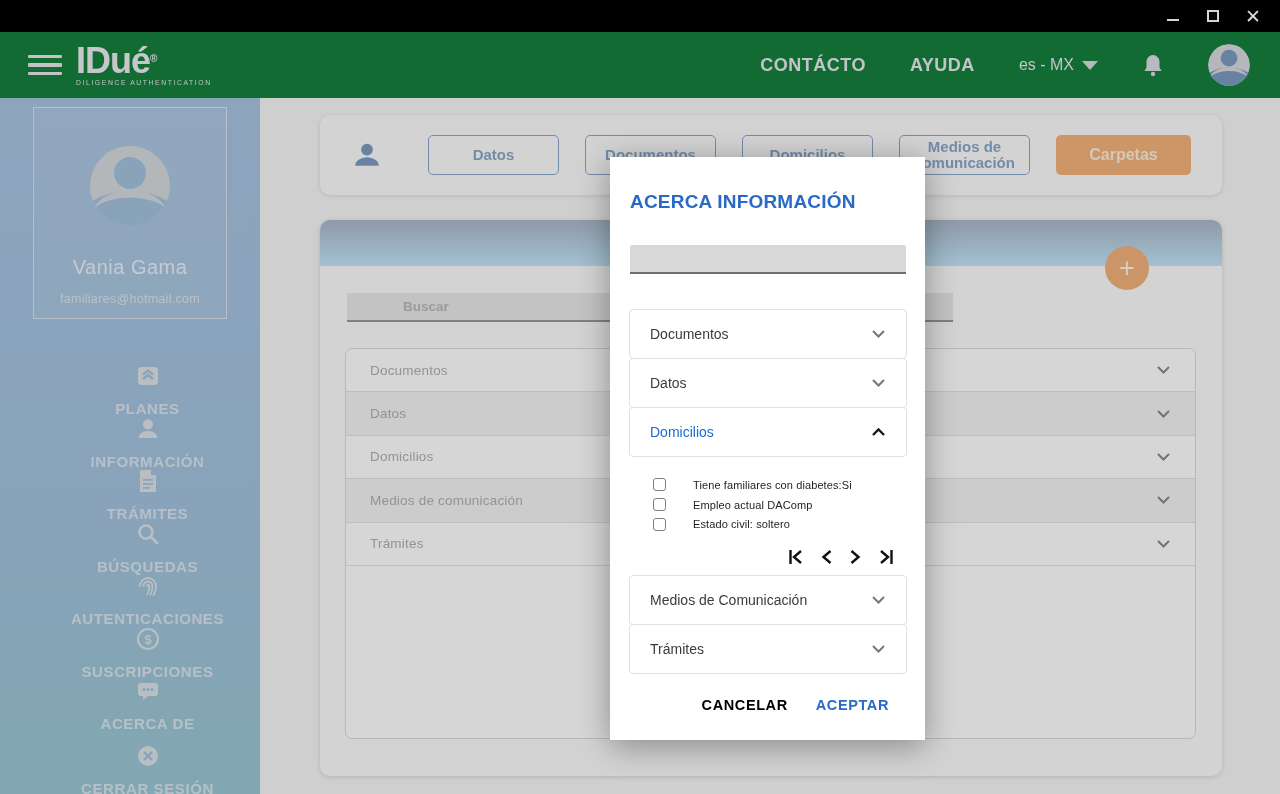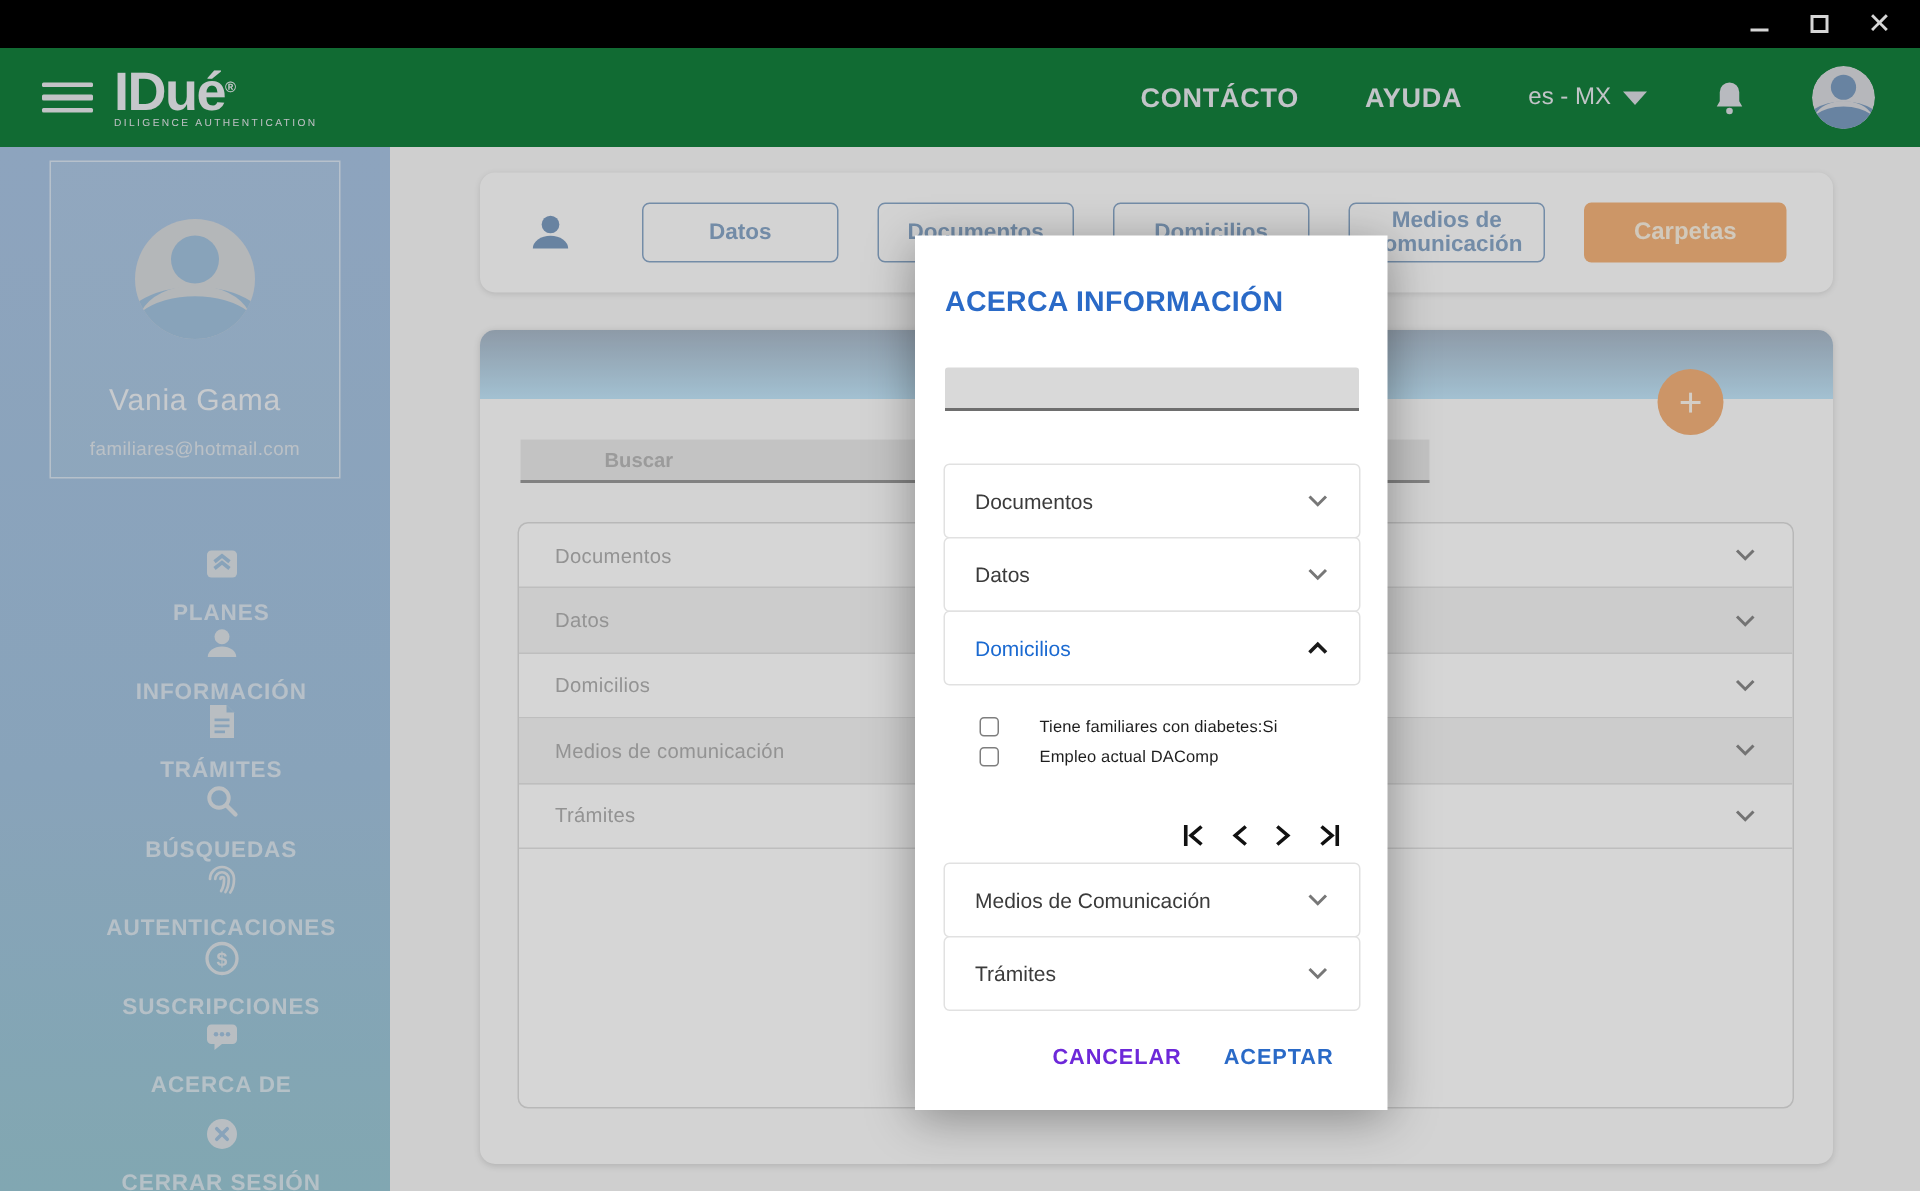--- a/index.html
+++ b/index.html
@@ -109,21 +109,21 @@
   .acc-item .achev { margin-left:auto; display:flex; }
   .chk-block { position:absolute; left:43px; top:318px; width:250px; }
   .chk-row { display:flex; align-items:center; gap:27px; height:19.7px; cursor:pointer; }
   .chk-box { width:13px; height:13px; border:1.5px solid #7e7e7e; border-radius:3px; background:#fff; flex:0 0 auto; }
   .chk-label { font-size:11px; color:#1e1e1e; letter-spacing:0.1px; }
   .pager { position:absolute; right:31px; top:392px; display:flex; gap:18px; align-items:center; }
   .pgbtn { cursor:pointer; display:flex; }
   .modal-actions { position:absolute; right:36px; top:540px; display:flex; gap:28px; }
   .btn-text { font-size:14.5px; font-weight:bold; letter-spacing:0.6px; cursor:pointer; background:none; border:none;
     font-family:"Liberation Sans",sans-serif; }
-  .btn-cancel { color:#6d28d9; }
+  .btn-cancel { color:#000000; }
   .btn-accept { color:#2a6ac7; }
 </style>
 </head>
 <body>
 
 <div class="titlebar">
   <div class="winbtn">
       <div class="win-min"></div>
     </div>
   <div class="winbtn">
@@ -391,20 +391,24 @@
 
   <div class="chk-block">
     <div class="chk-row">
       <span class="chk-box"></span>
       <span class="chk-label">Tiene familiares con diabetes:Si</span>
     </div>
     <div class="chk-row">
       <span class="chk-box"></span>
       <span class="chk-label">Empleo actual DAComp</span>
     </div>
+    <div class="chk-row">
+      <span class="chk-box"></span>
+      <span class="chk-label">Estado civil: soltero</span>
+    </div>
   </div>
 
   <div class="pager">
     <span class="pgbtn">
         <svg width="15" height="16" viewBox="0 0 15 16">
           <line x1="2.5" y1="1" x2="2.5" y2="15" stroke="#111" stroke-width="2.4"></line>
           <path d="M13 2 L6 8 L13 14" stroke="#111" stroke-width="2.4" fill="none"></path>
         </svg>
       </span>
     <span class="pgbtn">

